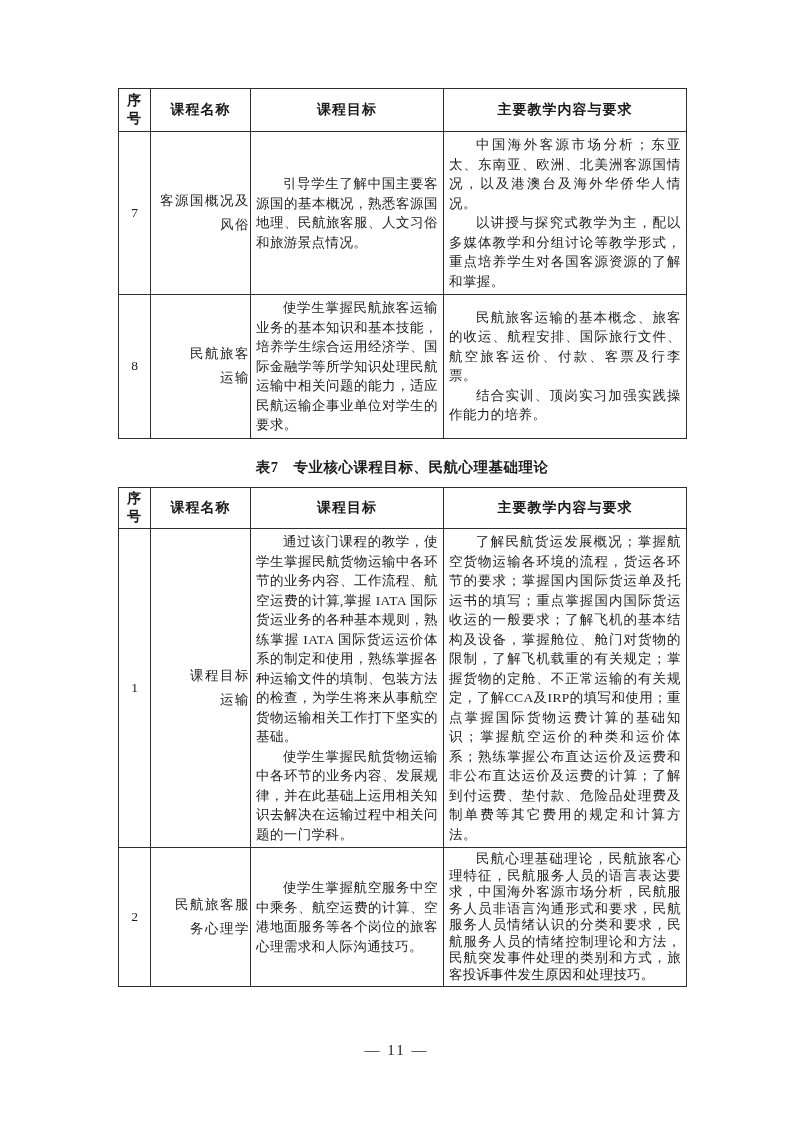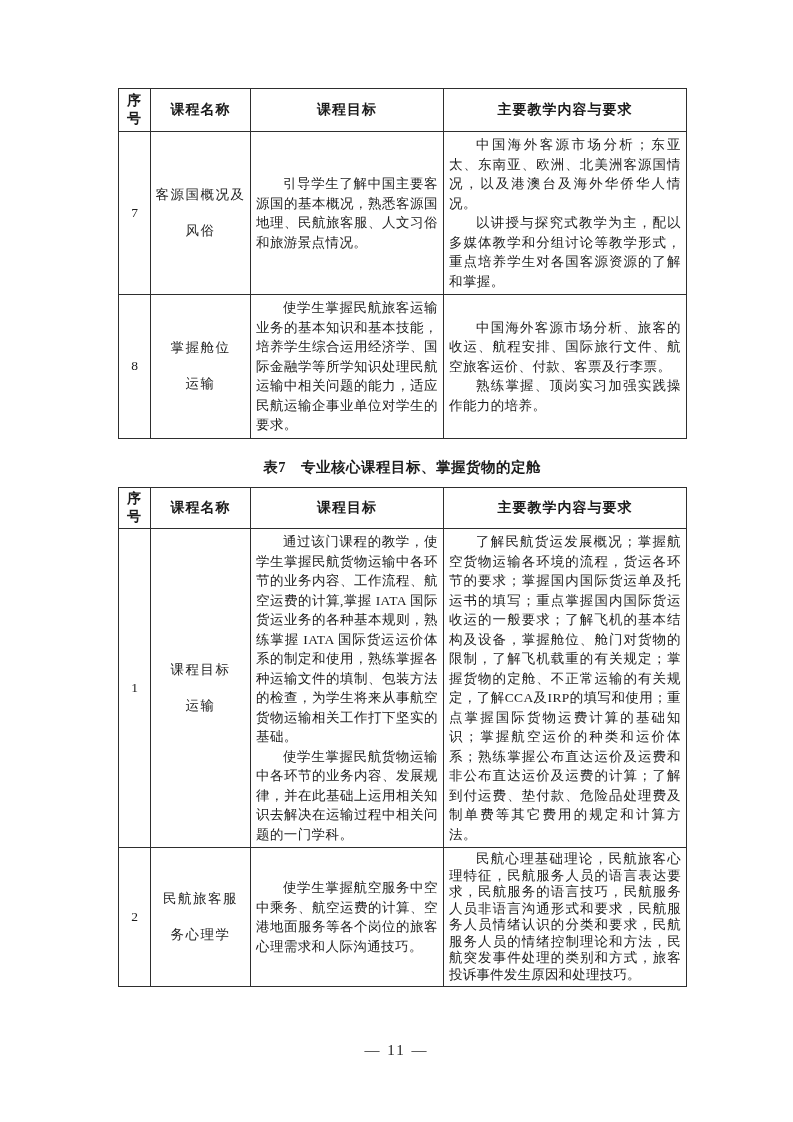--- a/index.html
+++ b/index.html
@@ -17,21 +17,21 @@
   #table-core { top:487px; }
   table.doc th, table.doc td {
     border:1.5px solid #2e2e2e; vertical-align:middle;
     font-size:13.5px; color:#1c1c1c;
   }
   table.doc th {
     font-weight:bold; text-align:center; font-size:14px;
     line-height:18px; white-space:pre-line; letter-spacing:1px; padding:2px;
   }
   td.c-no { text-align:center; letter-spacing:0; font-size:14px; }
-  td.c-name { text-align:center; white-space:pre-line; letter-spacing:1.5px; line-height:36px; }
+  td.c-name { text-align:right; white-space:pre-line; letter-spacing:1.5px; line-height:24px; }
   td.c-goal, td.c-cont { padding:3px 5px; text-align:justify; }
   td p {
     text-indent:2em; letter-spacing:0.4px; line-height:19.5px;
     text-align:justify;
   }
   td.tight p { line-height:16.5px; letter-spacing:0.2px; }
   .caption {
     position:absolute; left:118px; width:568px; top:458px;
     text-align:center; font-weight:bold; font-size:14.5px; letter-spacing:0.5px;
   }
@@ -67,34 +67,34 @@
       <td class="c-goal">
         <p>引导学生了解中国主要客源国的基本概况，熟悉客源国地理、民航旅客服、人文习俗和旅游景点情况。</p>
       </td>
       <td class="c-cont">
         <p>中国海外客源市场分析；东亚太、东南亚、欧洲、北美洲客源国情况，以及港澳台及海外华侨华人情况。</p>
         <p>以讲授与探究式教学为主，配以多媒体教学和分组讨论等教学形式，重点培养学生对各国客源资源的了解和掌握。</p>
       </td>
     </tr>
     <tr style="height:142px">
       <td class="c-no">8</td>
-      <td class="c-name">掌握舱位
+      <td class="c-name">民航旅客
 运输</td>
       <td class="c-goal">
         <p>使学生掌握民航旅客运输业务的基本知识和基本技能，培养学生综合运用经济学、国际金融学等所学知识处理民航运输中相关问题的能力，适应民航运输企事业单位对学生的要求。</p>
       </td>
       <td class="c-cont">
-        <p>中国海外客源市场分析、旅客的收运、航程安排、国际旅行文件、航空旅客运价、付款、客票及行李票。</p>
-        <p>熟练掌握、顶岗实习加强实践操作能力的培养。</p>
+        <p>民航旅客运输的基本概念、旅客的收运、航程安排、国际旅行文件、航空旅客运价、付款、客票及行李票。</p>
+        <p>结合实训、顶岗实习加强实践操作能力的培养。</p>
       </td>
     </tr>
   </tbody>
     </table>
 
-  <div class="caption">表7　专业核心课程目标、掌握货物的定舱</div>
+  <div class="caption">表7　专业核心课程目标、民航心理基础理论</div>
 
   <table class="doc" id="table-core">
     <colgroup>
       <col style="width:32px">
         <col style="width:100px">
         <col style="width:193px">
         <col style="width:243px">
     </colgroup>
     <tbody>
         <tr style="height:39px">
@@ -117,21 +117,21 @@
       </td>
     </tr>
     <tr style="height:133px">
       <td class="c-no">2</td>
       <td class="c-name">民航旅客服
 务心理学</td>
       <td class="c-goal">
         <p>使学生掌握航空服务中空中乘务、航空运费的计算、空港地面服务等各个岗位的旅客心理需求和人际沟通技巧。</p>
       </td>
       <td class="c-cont tight">
-        <p>民航心理基础理论，民航旅客心理特征，民航服务人员的语言表达要求，民航服务的语言技巧，民航服务人员非语言沟通形式和要求，民航服务人员情绪认识的分类和要求，民航服务人员的情绪控制理论和方法，民航突发事件处理的类别和方式，旅客投诉事件发生原因和处理技巧。</p>
+        <p>民航心理基础理论，民航旅客心理特征，民航服务人员的语言表达要求，中国海外客源市场分析，民航服务人员非语言沟通形式和要求，民航服务人员情绪认识的分类和要求，民航服务人员的情绪控制理论和方法，民航突发事件处理的类别和方式，旅客投诉事件发生原因和处理技巧。</p>
       </td>
     </tr>
   </tbody>
     </table>
 
   <div class="page-num">— 11 —</div>
 
 </div>
 
 </body></html>

